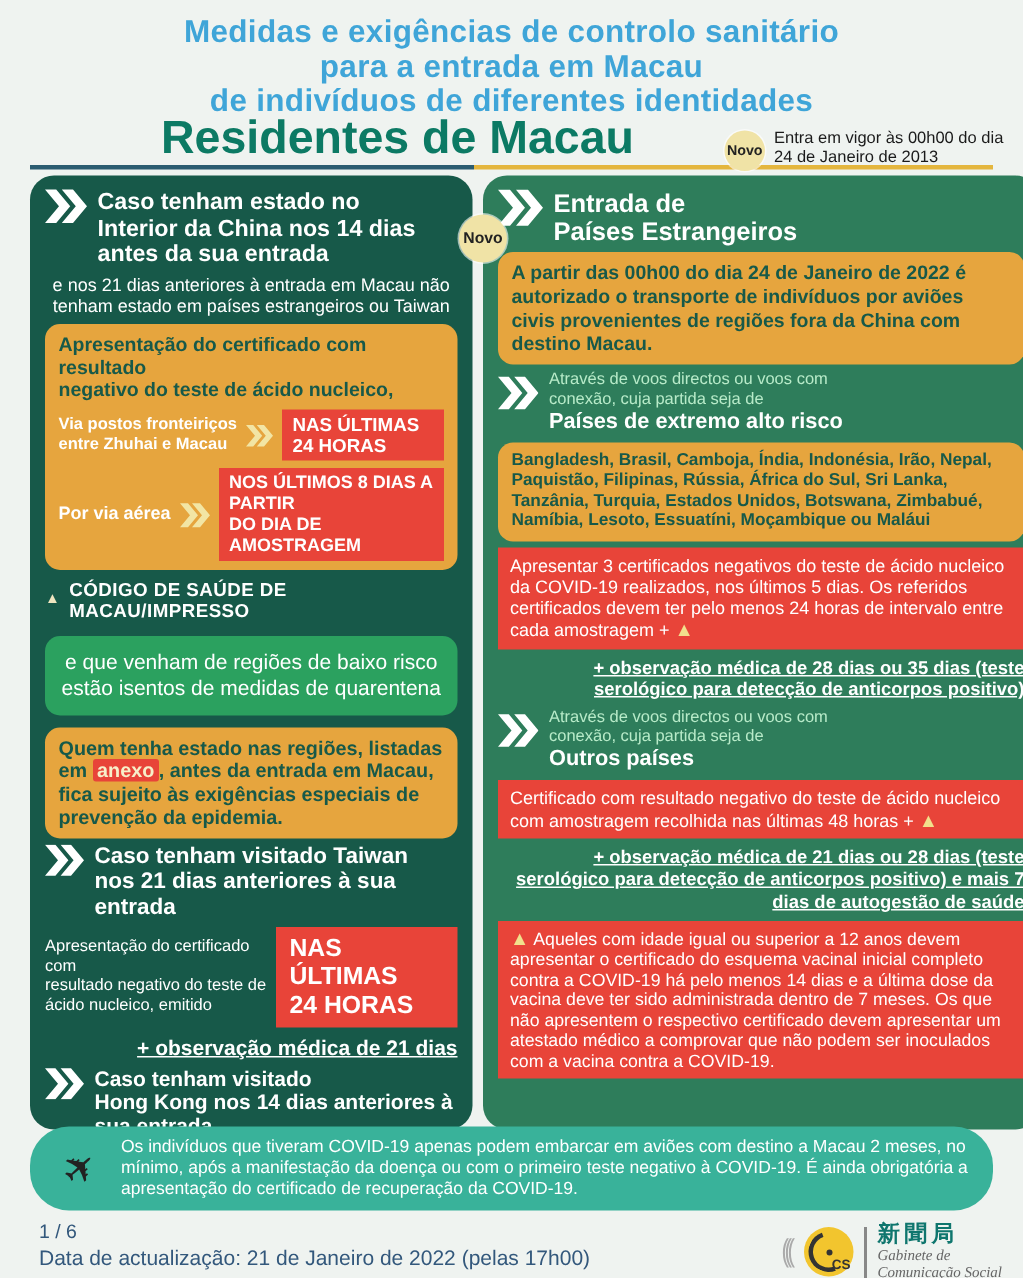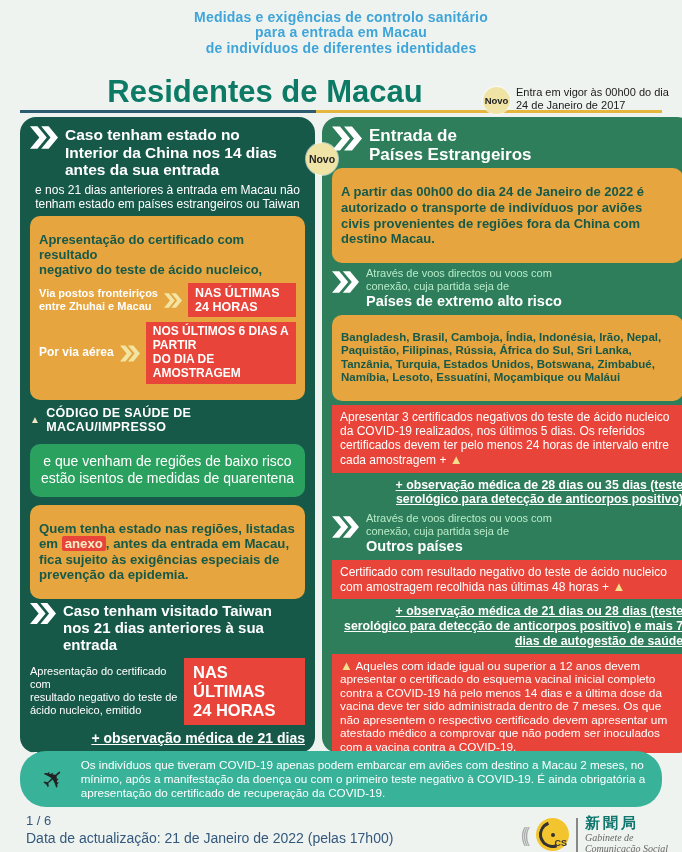--- a/index.html
+++ b/index.html
@@ -5,21 +5,21 @@
   * { margin:0; padding:0; box-sizing:border-box; }
   body { background:#ffffff; }
   .poster {
     position:relative; width:682px; height:852px;
     background:#EFF3F0; overflow:hidden;
     font-family:"Liberation Sans", sans-serif;
   }
   .main-title {
     position:absolute; top:10px; left:0; width:682px;
     text-align:center; color:#3FA5D8; font-weight:bold;
-    font-size:14px; line-height:1.1; white-space:pre-line; letter-spacing:.2px;
+    font-size:21px; line-height:1.1; white-space:pre-line; letter-spacing:.2px;
   }
   .subtitle {
     position:absolute; top:74px; left:0; width:530px;
     text-align:center; color:#0C7A64; font-weight:bold; font-size:31px;
   }
   .novo-badge {
     border-radius:50%; background:#F0E3A6; color:#222;
     display:flex; align-items:center; justify-content:center;
     font-size:9.5px; font-weight:bold; position:absolute; z-index:5;
     box-shadow:0 0 0 1px rgba(255,255,255,.6);
@@ -46,21 +46,21 @@
   .chev-pale { color:#F2E5A4; flex:none; }
   .sec-t { font-weight:bold; color:#fff; font-size:15.5px; line-height:1.13; white-space:pre-line; }
   .sec-t.sm { font-size:14px; }
   .sec-t.lg { font-size:17px; }
   .ssec-small { color:#B8EBC9; font-size:11px; line-height:1.2; white-space:pre-line; }
   .ssec-bold { color:#fff; font-weight:bold; font-size:14.5px; line-height:1.2; }
 
   .white-sub { color:#fff; font-size:12px; line-height:1.22; text-align:center; white-space:pre-line; }
   .obox {
     background:#E6A53E; border-radius:10px; color:#175949;
-    padding:16px 9px; font-size:13px; line-height:1.18; font-weight:bold;
+    padding:6px 9px; font-size:13px; line-height:1.18; font-weight:bold;
   }
   .obox .ocert { white-space:pre-line; }
   .orow { display:flex; align-items:center; gap:6px; margin-top:5px; }
   .orow-label { color:#fff; font-size:11px; line-height:1.15; white-space:pre-line; font-weight:bold; flex:none; }
   .rbadge {
     background:#E84439; color:#fff; font-weight:bold; text-align:left;
     padding:3px 7px; white-space:pre-line; line-height:1.15;
   }
   .rbadge.b1 { font-size:12.5px; }
   .rbadge.b2 { font-size:12px; }
@@ -121,21 +121,21 @@
 
 <div class="poster">
 
   <div class="main-title">Medidas e exigências de controlo sanitário
 para a entrada em Macau
 de indivíduos de diferentes identidades</div>
   <div class="subtitle">Residentes de Macau</div>
 
   <div class="novo-badge novo-top">Novo</div>
   <div class="effective-note">Entra em vigor às 00h00 do dia
-24 de Janeiro de 2017</div>
+24 de Janeiro de 2013</div>
 
   <div class="rule">
     <div class="rule-left"></div>
     <div class="rule-right"></div>
   </div>
 
   <div class="novo-badge novo-mid">Novo</div>
 
   <div class="panel panel-left">
 
@@ -163,21 +163,21 @@
             <path fill="currentColor" d="M12 0 h8 l10 12 -10 12 h-8 l10 -12 z"></path>
           </svg>
         <span class="rbadge b1">NAS ÚLTIMAS 24 HORAS</span>
       </div>
       <div class="orow">
         <span class="orow-label" style="font-size:12px;">Por via aérea</span>
         <svg class="chev-pale" width="20" height="17" viewBox="0 0 30 24">
             <path fill="currentColor" d="M0 0 h8 l10 12 -10 12 h-8 l10 -12 z"></path>
             <path fill="currentColor" d="M12 0 h8 l10 12 -10 12 h-8 l10 -12 z"></path>
           </svg>
-        <span class="rbadge b2">NOS ÚLTIMOS 6 DIAS A PARTIR
+        <span class="rbadge b2">NOS ÚLTIMOS 8 DIAS A PARTIR
 DO DIA DE AMOSTRAGEM</span>
       </div>
     </div>
 
     <div class="codigo">
       <span class="tri" style="color:#EFE6C0;">▲</span>
       <span>CÓDIGO DE SAÚDE DE MACAU/IMPRESSO</span>
     </div>
 
     <div class="gbox">e que venham de regiões de baixo risco

